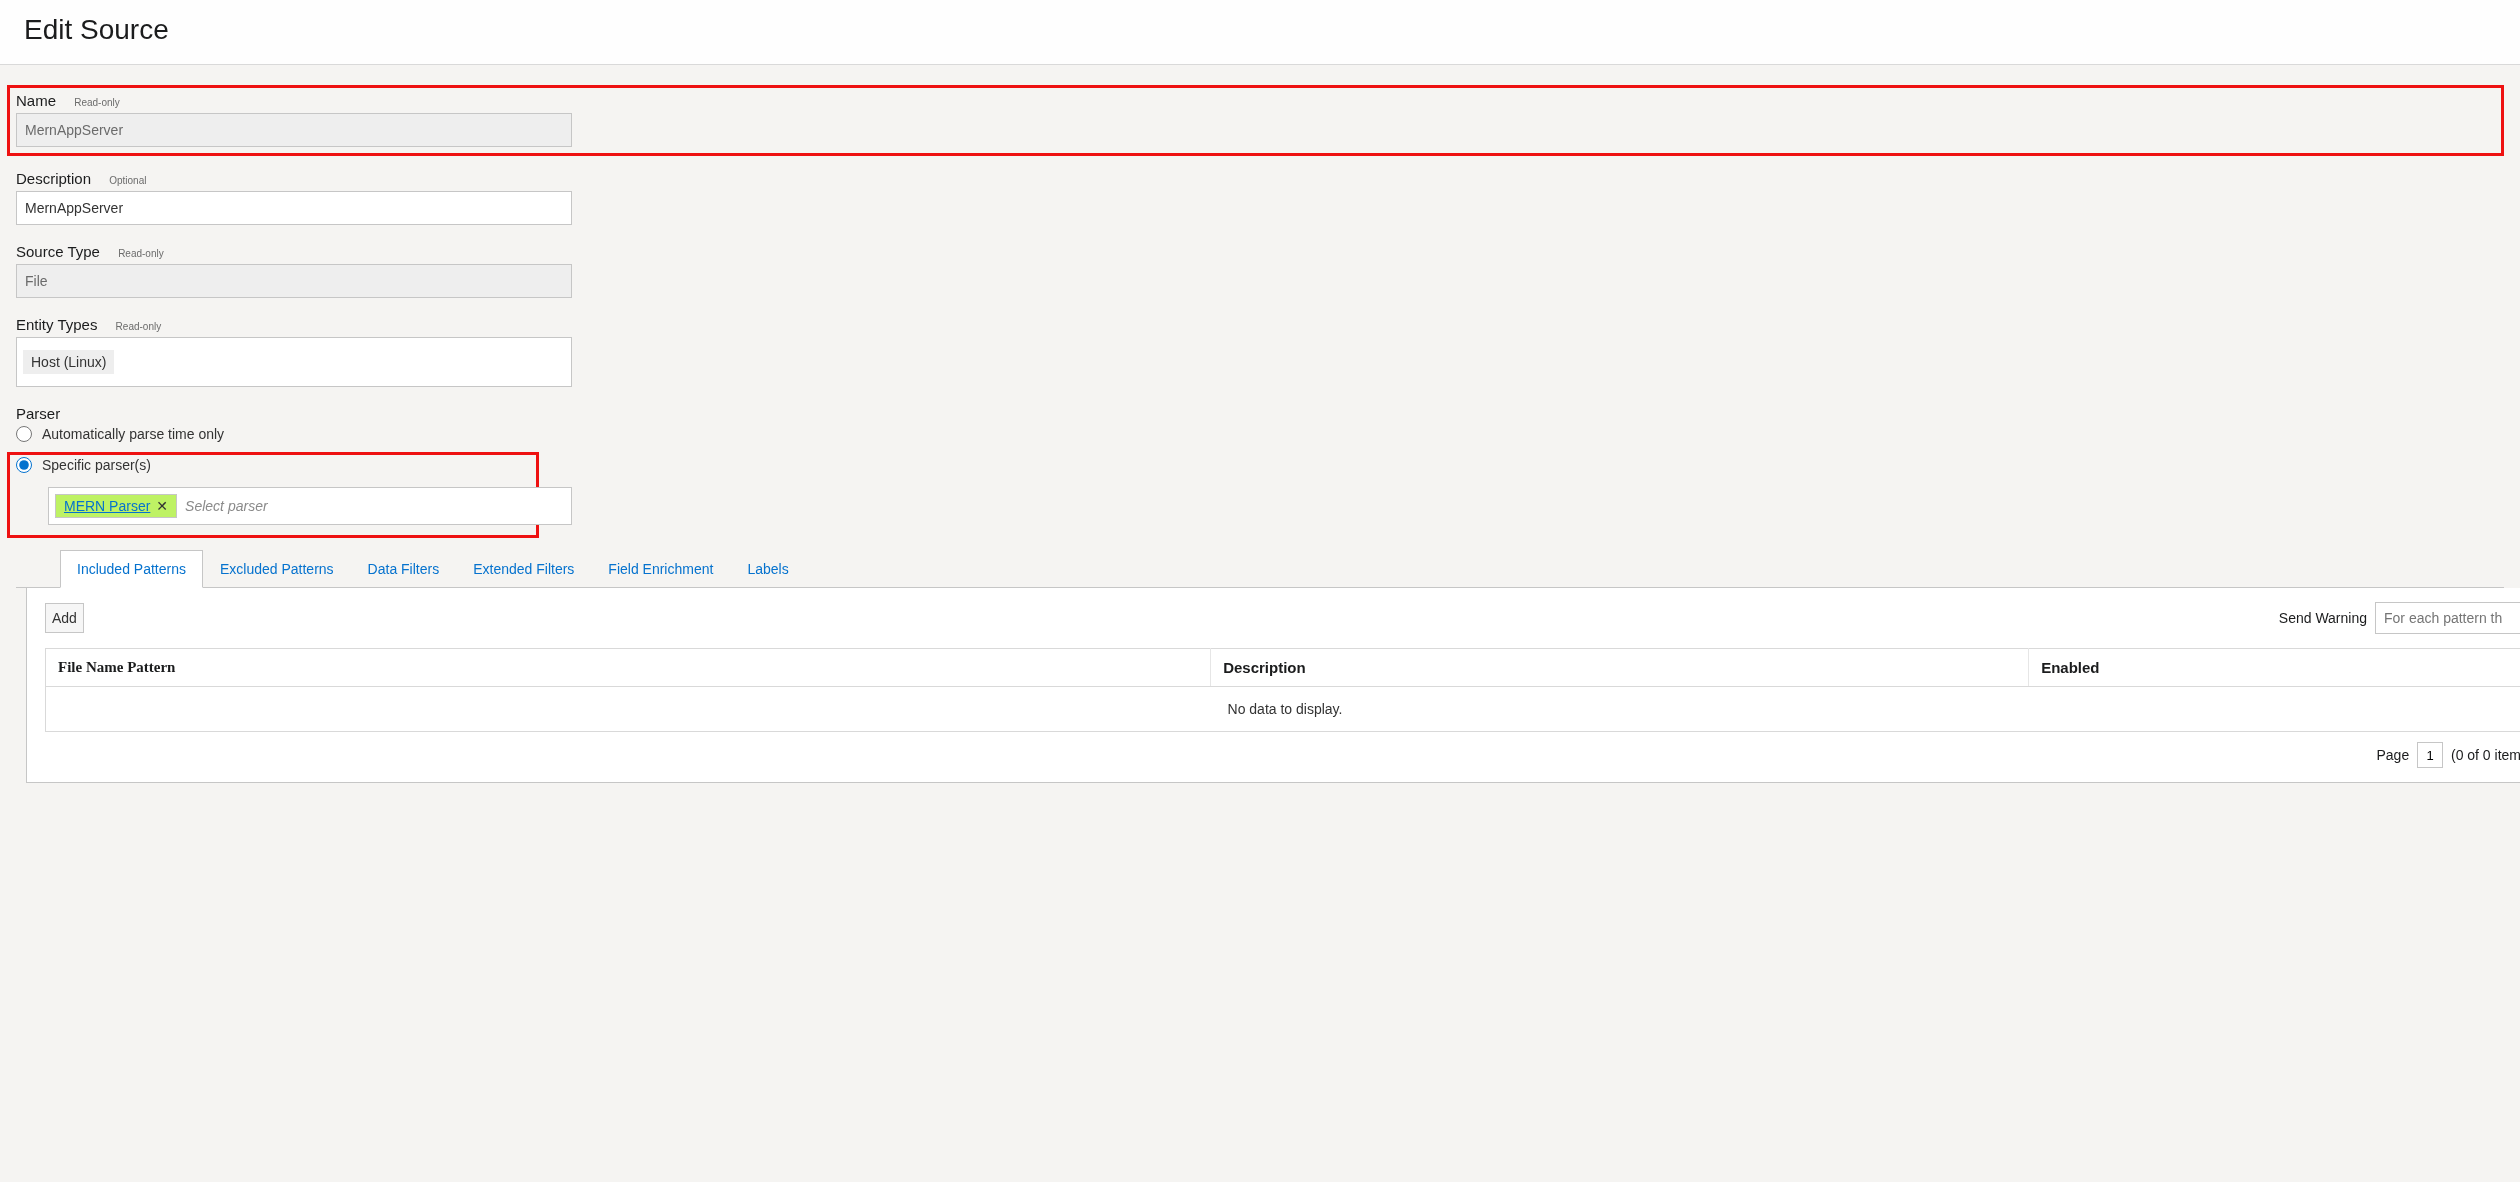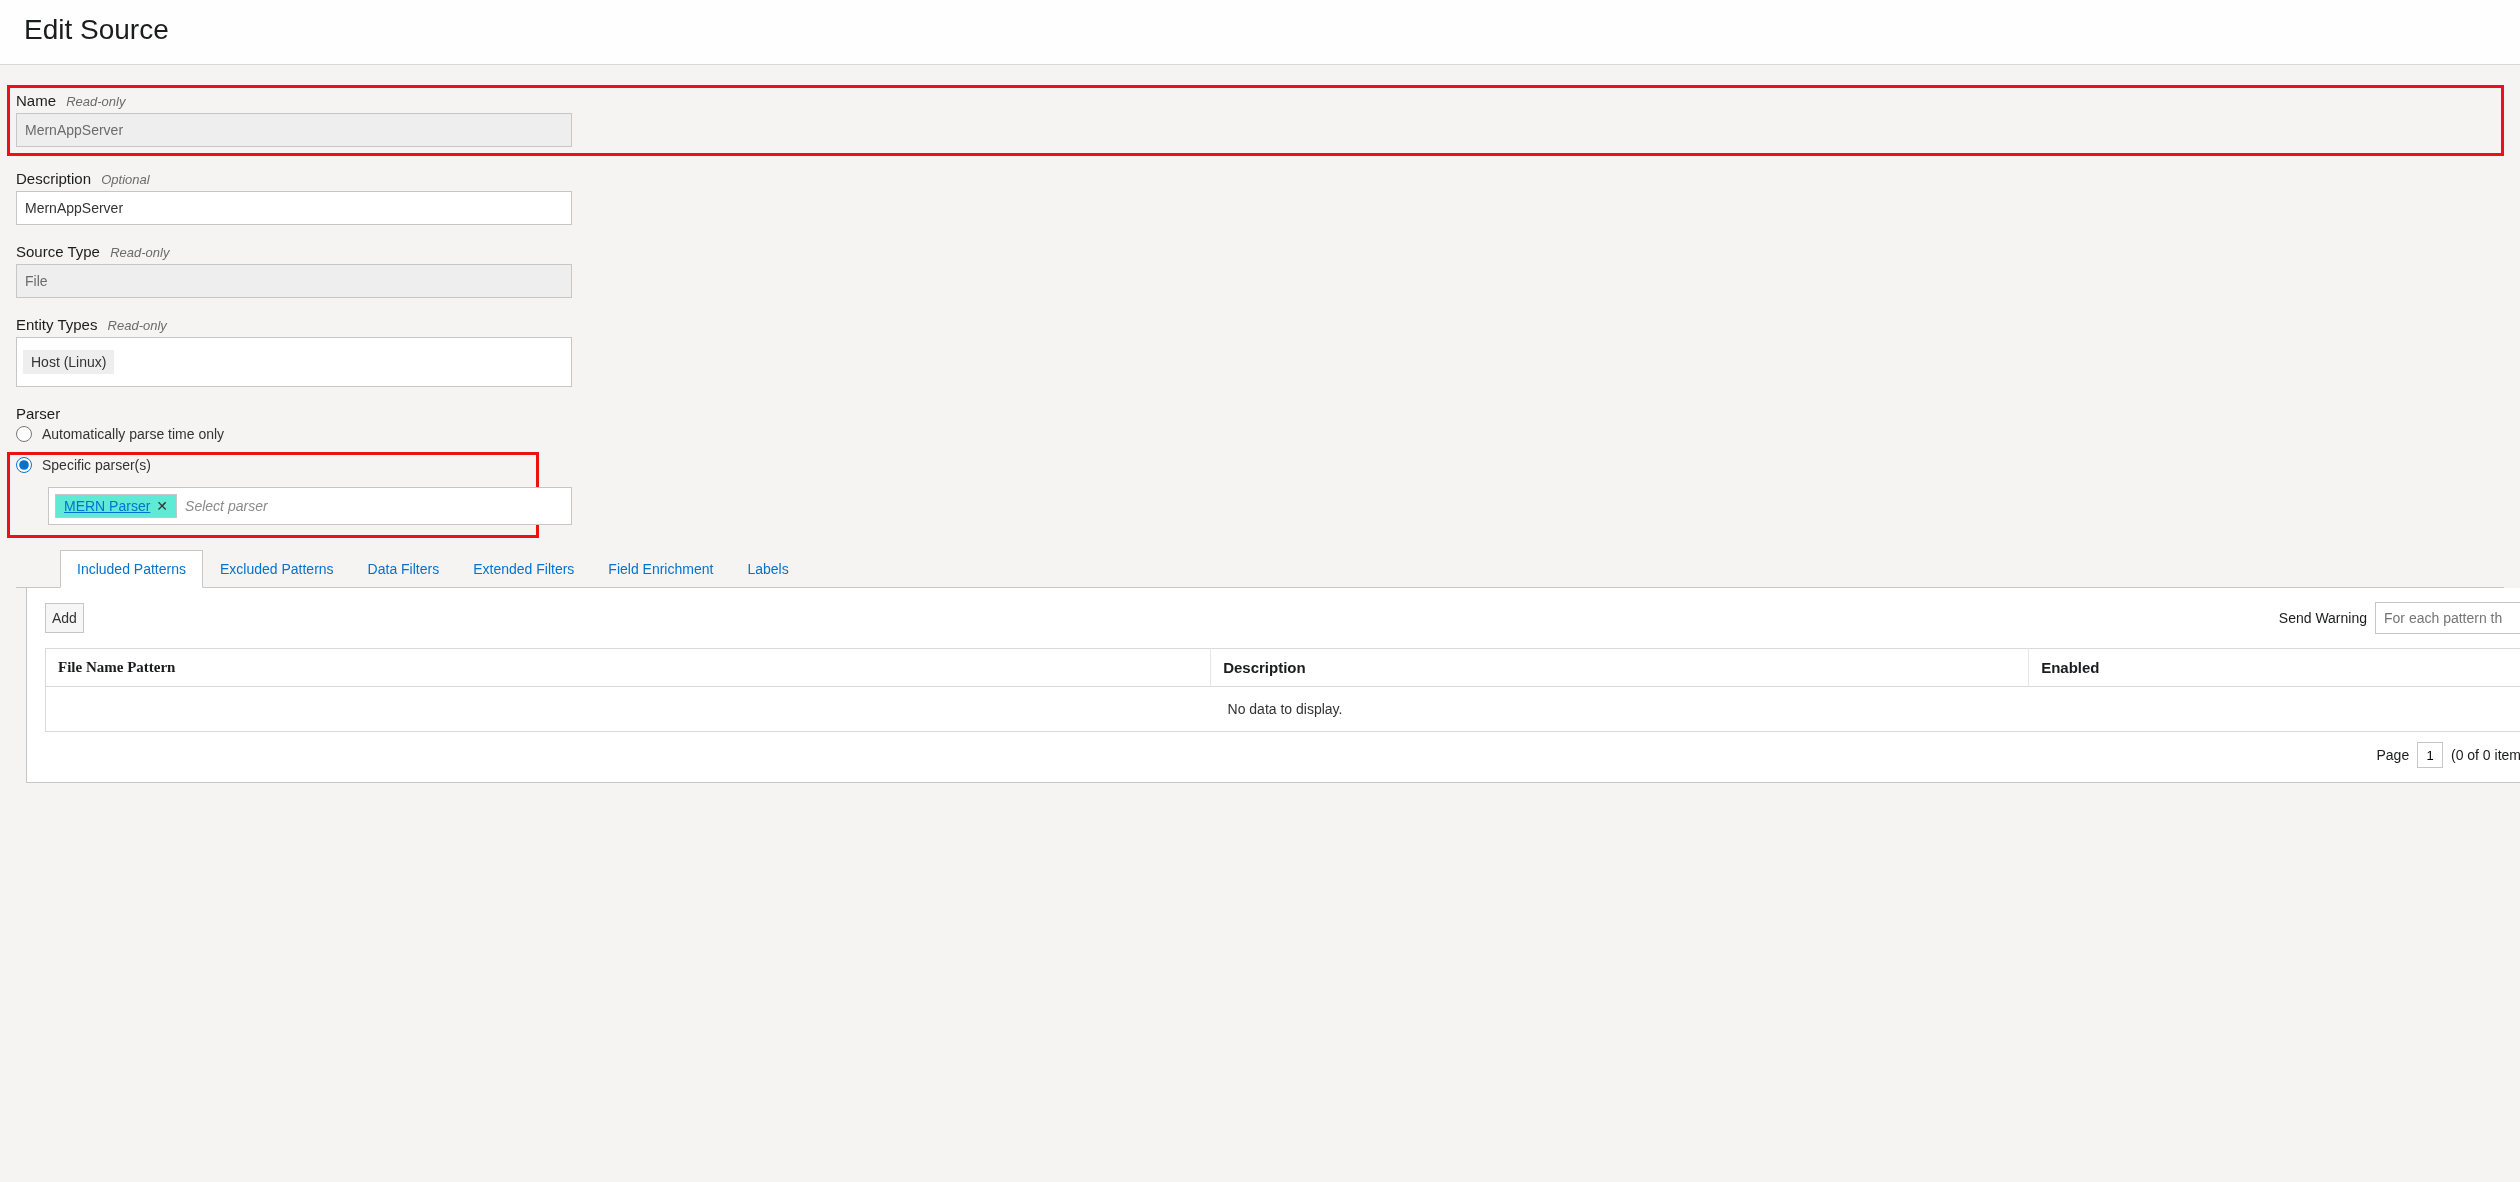--- a/index.html
+++ b/index.html
@@ -30,24 +30,23 @@
     border: 3px solid #e11;
     margin-left: -9px;
     margin-bottom: 14px;
   }
   .field-label {
     font-size: 15px;
     color: #1b1c1d;
     margin-bottom: 4px;
   }
   .field-hint {
-    font-size: 13px;
-    font-style: italic;
+    font-size: 10px;
     color: #6b6b6b;
-    margin-left: 6px;
+    margin-left: 14px;
   }
   .text-input {
     width: 556px;
     max-width: 100%;
     height: 34px;
     padding: 4px 8px;
     font-size: 14px;
     border: 1px solid #c6c6c6;
     background: #fff;
     color: #333;
@@ -110,21 +109,21 @@
     display: flex;
     align-items: center;
     gap: 8px;
     flex-wrap: wrap;
   }
   .parser-chip {
     display: inline-flex;
     align-items: center;
     border: 1px solid #c6c6c6;
     padding: 3px 8px;
-    background: #5eead4;
+    background: #bef264;
   }
   .parser-chip a {
     color: #0572ce;
     text-decoration: underline;
     font-size: 14px;
   }
   .parser-chip .x {
     margin-left: 6px;
     cursor: pointer;
     font-size: 14px;

